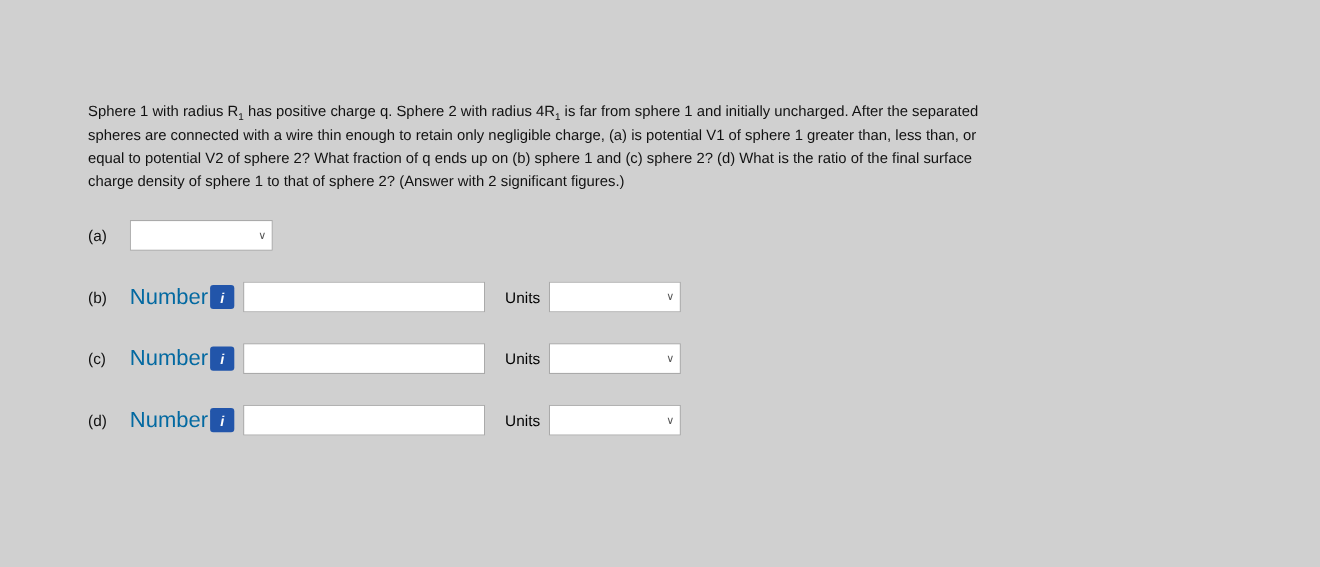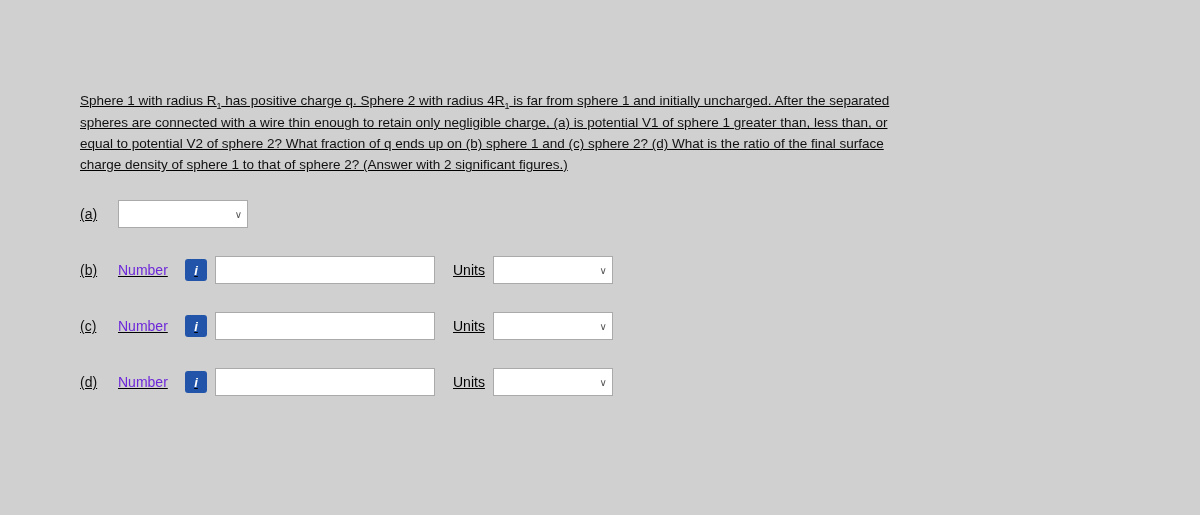--- a/index.html
+++ b/index.html
@@ -16,21 +16,20 @@
       min-height: 515px;
       display: flex;
       align-items: center;
       justify-content: center;
     }
 
     .container {
       background-color: #d0d0d0;
       width: 1100px;
       padding: 20px 30px;
-      text-decoration: underline;
     }
 
     .problem-text {
       font-size: 13.5px;
       line-height: 1.55;
       color: #111;
       margin-bottom: 24px;
     }
 
     .sub-question {
@@ -82,23 +81,23 @@
       position: absolute;
       right: 6px;
       top: 50%;
       transform: translateY(-50%);
       font-size: 10px;
       pointer-events: none;
       color: #555;
     }
 
     .number-label {
-      font-size: 14px;
-      color: #6d28d9;
-      margin-right: 12px;
+      font-size: 20px;
+      color: #0369a1;
+      margin-right: 2px;
       min-width: 55px;
     }
 
     .info-btn {
       display: inline-flex;
       align-items: center;
       justify-content: center;
       width: 22px;
       height: 22px;
       background-color: #2255aa;

